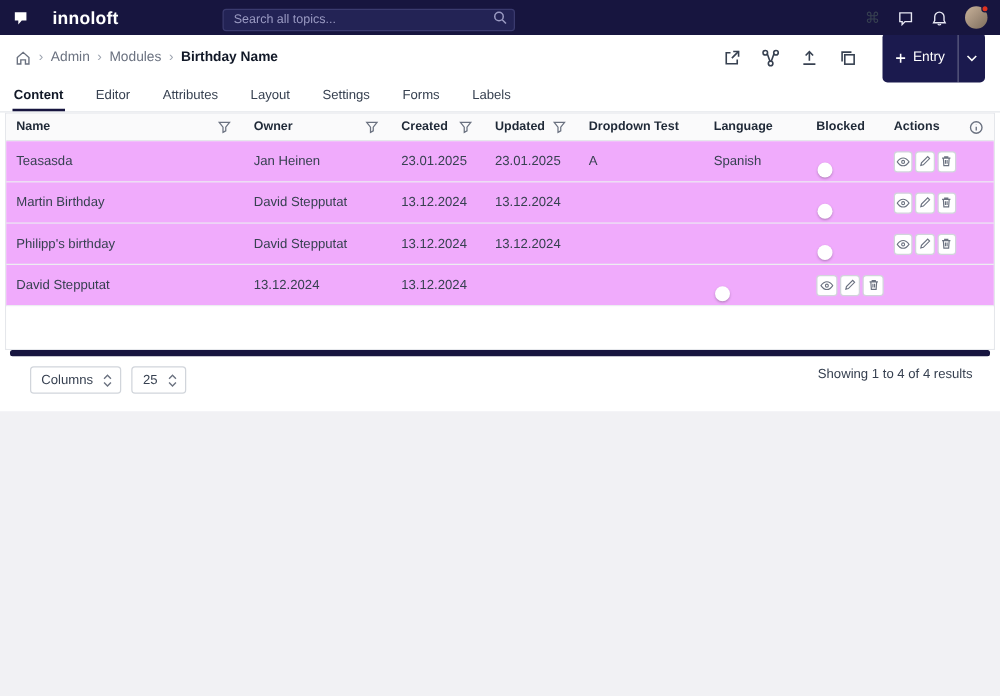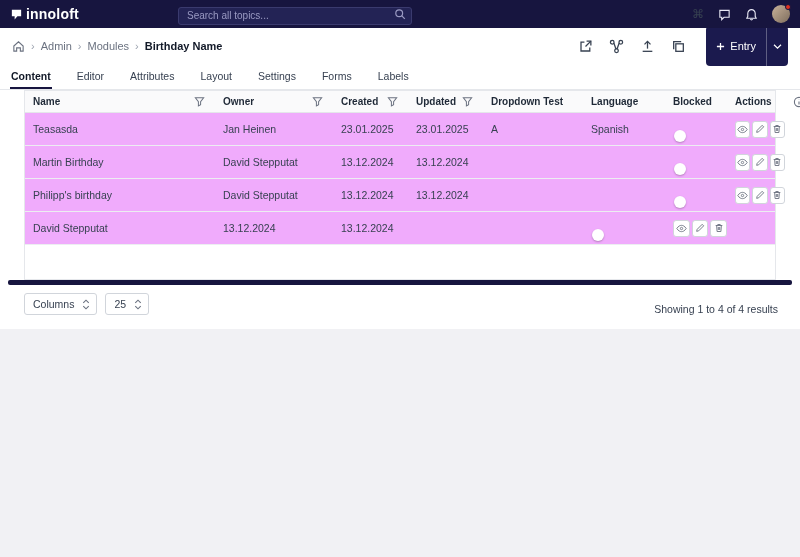--- a/index.html
+++ b/index.html
@@ -10,21 +10,21 @@
     color:#374151;
     overflow:hidden;
   }
   svg { display:block; }
 
   
   .topbar {
     height:28px; background:#17153f; display:flex; align-items:center;
     padding:0 10px; position:relative; color:#fff;
   }
-  .logo { display:flex; align-items:center; gap:3px; }
+  .logo { display:flex; align-items:center; gap:19px; }
   .logo-text { font-size:14px; font-weight:700; letter-spacing:.2px; }
   .search-wrap {
     position:absolute; left:178px; top:5px; width:234px; height:18px;
   }
   .search-input {
     width:100%; height:100%; background:#232355; border:1px solid #3a3a6e;
     border-radius:3px; color:#d6d6ec; font-size:10px; padding:0 24px 0 8px;
     font-family:"Liberation Sans", sans-serif; outline:none;
   }
   .search-input::placeholder { color:#9a9ac2; }
@@ -62,21 +62,21 @@
   .tabs { display:flex; padding:0 10px; border-bottom:1px solid #e5e7eb; height:26px; }
   .tab {
     font-size:10.5px; color:#374151; margin-right:24px; display:flex; align-items:center;
     cursor:pointer; border-bottom:2px solid transparent; padding:0 1px;
   }
   .tab.active { color:#111827; font-weight:700; border-bottom-color:#17153f; }
 
   .subtitle { font-size:10.5px; color:#374151; margin:12px 10px 12px 10px; }
 
   
-  .table { margin:0 24px; border:1px solid #e5e7eb; background:#fff; }
+  .table { margin:0 4px; border:1px solid #e5e7eb; background:#fff; }
   .tr {
     display:grid;
     grid-template-columns:190px 118px 75px 75px 100px 82px 62px 58px 1fr;
     align-items:center;
   }
   .thead { height:22px; background:#fafafb; border-bottom:1px solid #e5e7eb;
     font-size:10px; font-weight:700; color:#1f2937; }
   .th, .td { padding-left:8px; }
   .th-filter { display:flex; align-items:center; justify-content:space-between; padding-right:10px; }
   .funnel { color:#6b7280; cursor:pointer; flex:0 0 auto; }
@@ -94,21 +94,21 @@
   .actions-cell { display:flex; gap:2px; }
   .act-btn {
     width:17px; height:17px; border:1px solid #d1d5db; border-radius:3px; background:#fff;
     display:flex; align-items:center; justify-content:center; color:#6b7280; cursor:pointer;
   }
   .table-spacer { height:34px; background:#fff; }
 
   .scrollbar { margin:0 8px; height:5px; background:#17153f; border-radius:2px; cursor:grab; }
 
   
-  .footer { margin:8px 8px 0 8px; display:flex; align-items:flex-end; padding-left:16px; }
+  .footer { margin:8px 8px 0 8px; display:flex; align-items:flex-start; padding-left:16px; }
   .select-box {
     display:flex; align-items:center; gap:8px; border:1px solid #d1d5db; border-radius:3px;
     height:22px; padding:0 6px 0 8px; font-size:10.5px; color:#374151; background:#fff;
     margin-right:8px; cursor:pointer;
   }
   .sorter { color:#6b7280; }
   .results { margin-left:auto; margin-right:14px; font-size:10.5px; color:#374151; }
 </style>
 </head>
 <body>

